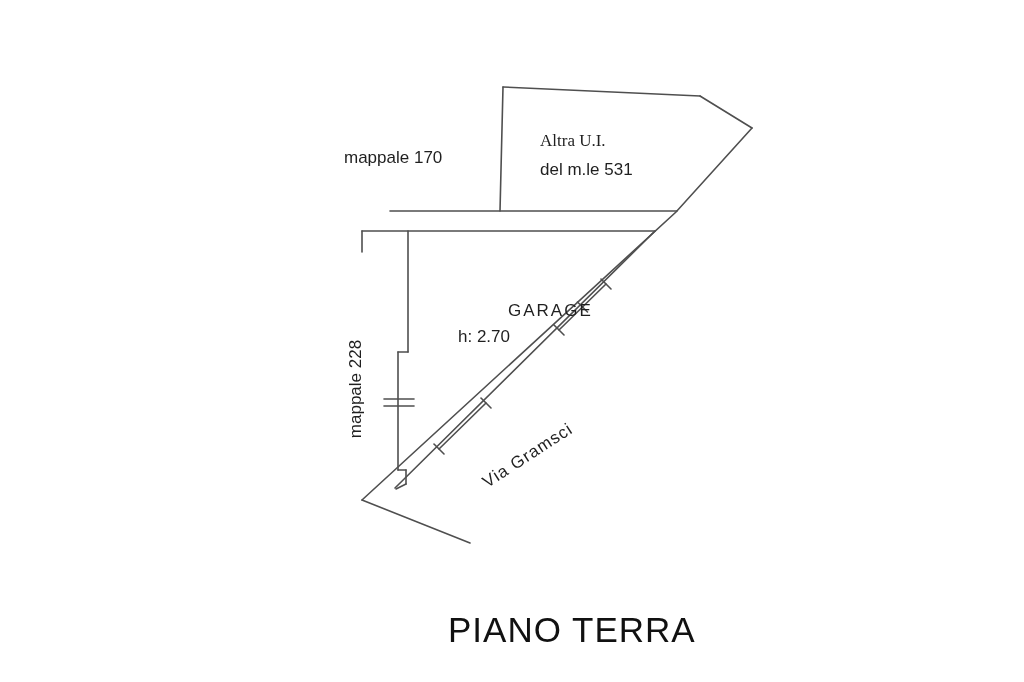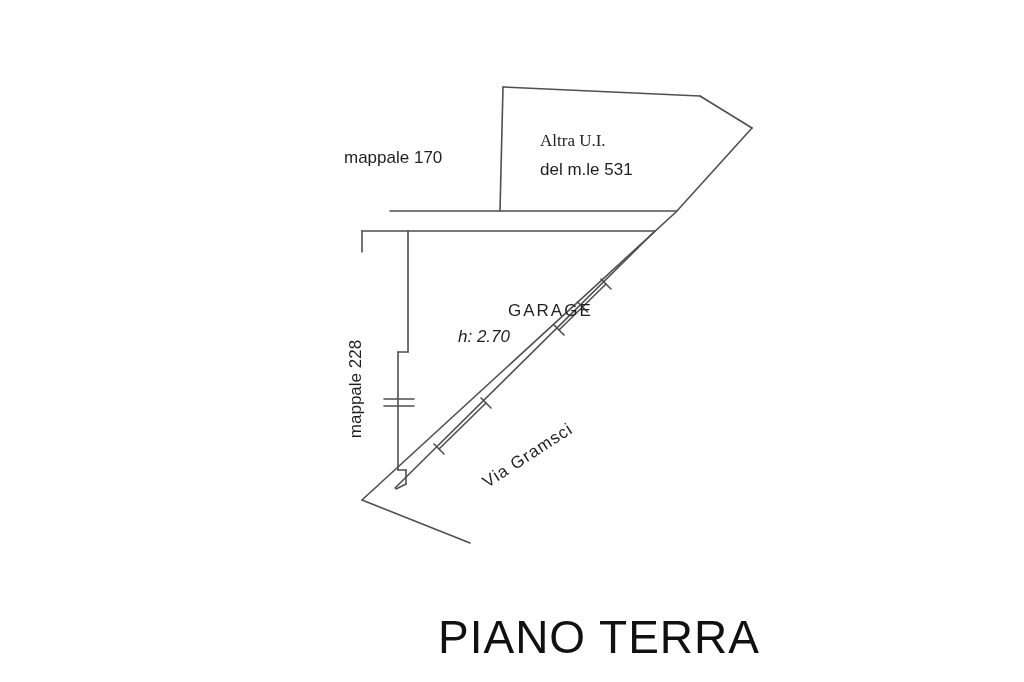--- a/index.html
+++ b/index.html
@@ -34,23 +34,23 @@
   .lbl-street {
     transform: translate(-50%, -50%) rotate(-33deg);
     transform-origin: center center;
     letter-spacing: 1px;
   }
   .room-name {
     letter-spacing: 2px;
   }
   .floor-title {
     position: absolute;
-    left: 438px;
+    left: 448px;
     top: 610px;
-    font-size: 46px;
+    font-size: 35px;
     letter-spacing: 1px;
     color: #111111;
     white-space: nowrap;
   }
 </style>
 </head>
 <body>
 
 <div class="canvas">
 
@@ -101,21 +101,21 @@
   </svg>
 
   <div class="lbl" style="left:344px; top:148px;">mappale 170</div>
 
   <div class="lbl" style="left:540px; top:131px;font-family:Liberation Serif, serif;">Altra U.I.</div>
 
   <div class="lbl" style="left:540px; top:160px;">del m.le 531</div>
 
   <div class="lbl room-name" style="left:460px; top:301px;margin-left:48px;">GARAGE</div>
 
-  <div class="lbl" style="left:458px; top:327px;font-style:italic;">h: 2.70</div>
+  <div class="lbl" style="left:458px; top:327px;">h: 2.70</div>
 
   <div class="lbl lbl-rot90" style="left:356px; top:389px;">mappale 228</div>
 
   <div class="lbl lbl-street" style="left:528px; top:456px;">Via Gramsci</div>
 
   <div class="floor-title">PIANO TERRA</div>
 
 </div>
 
 </body></html>

